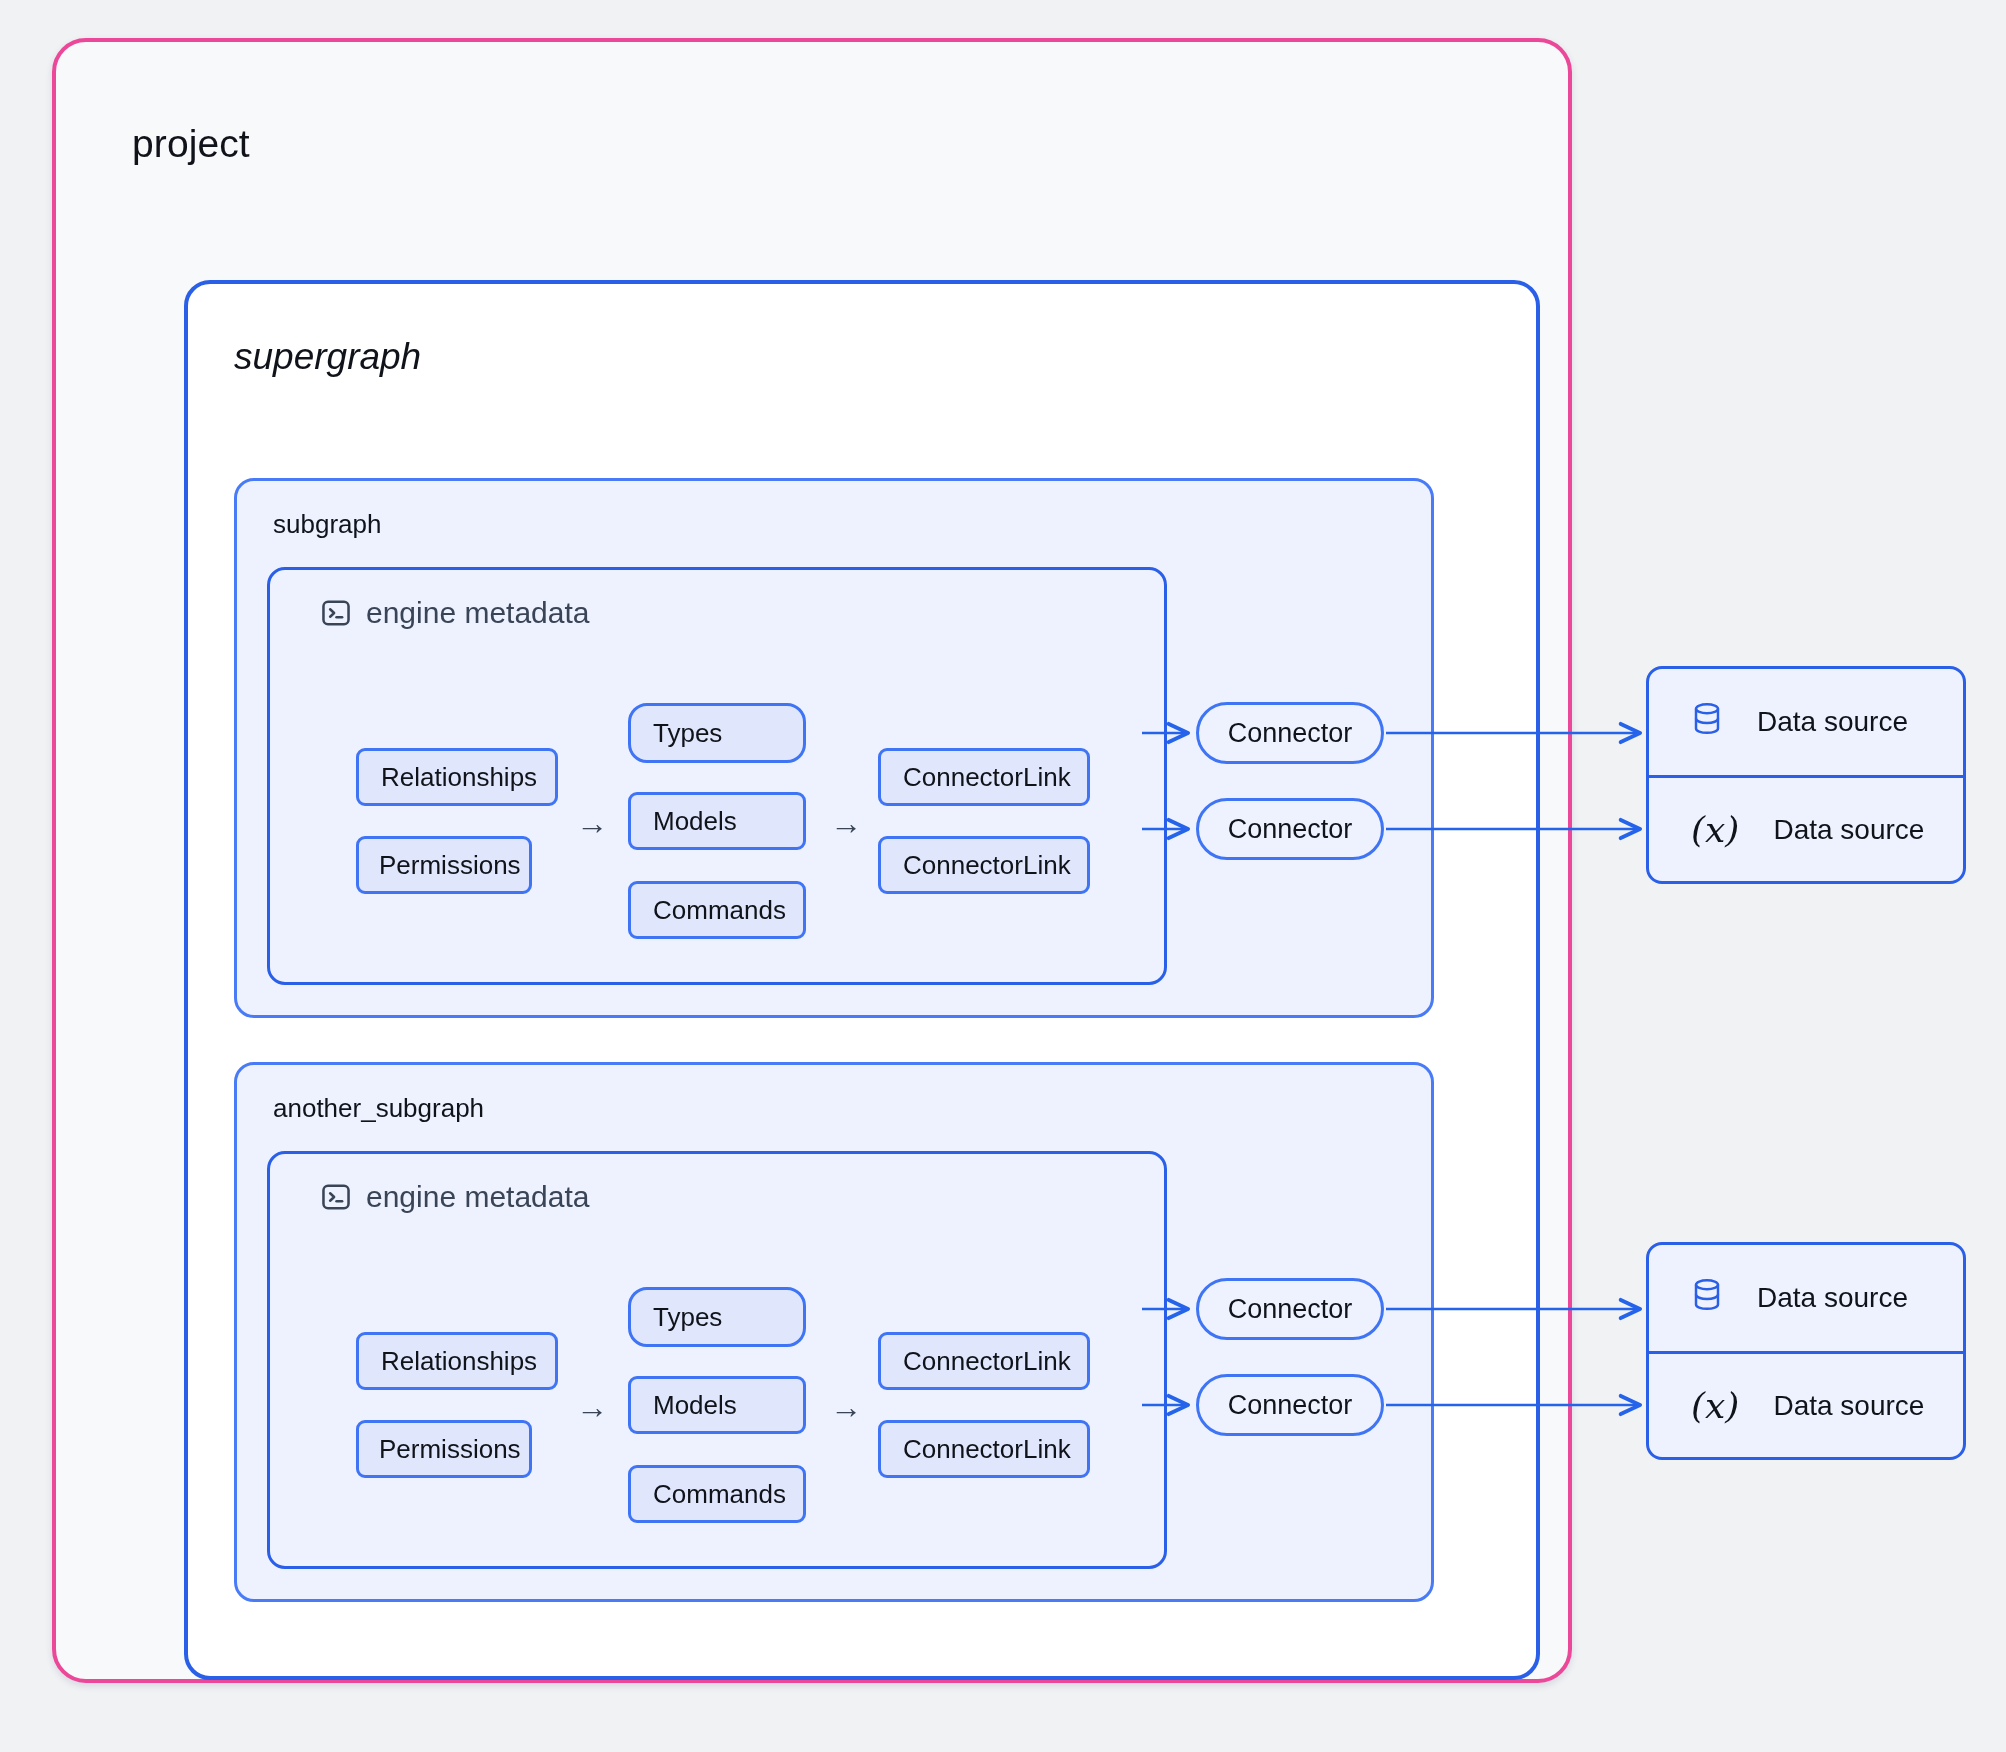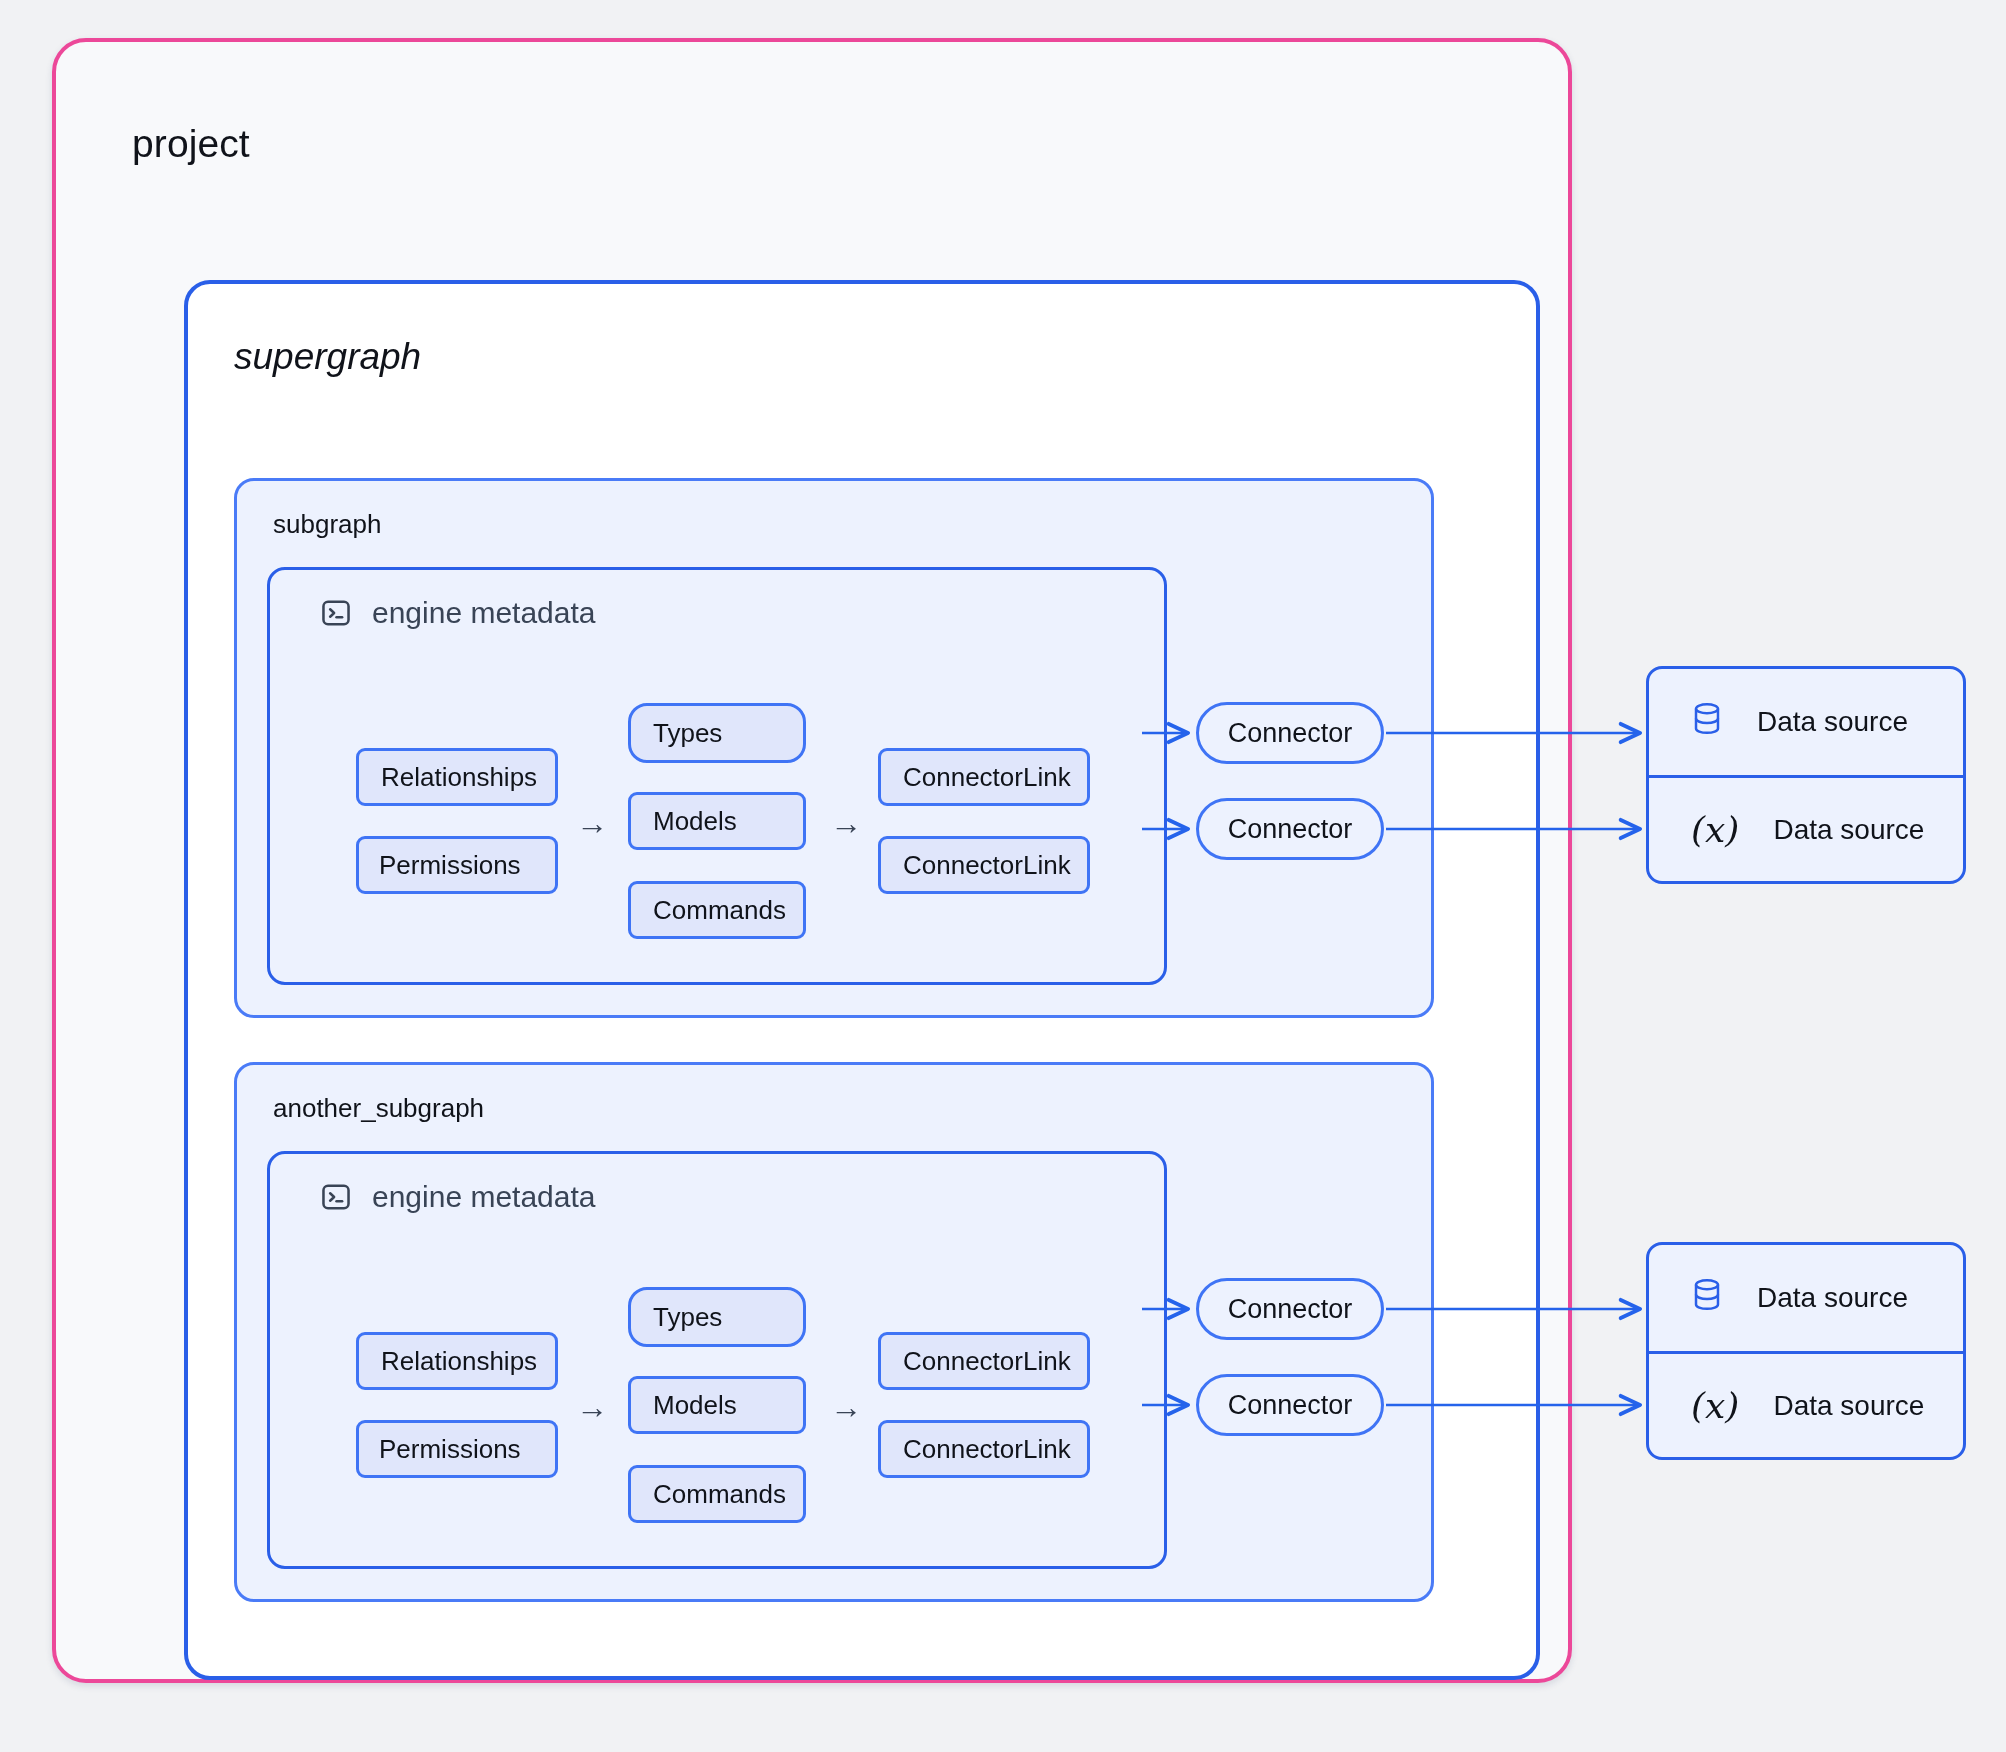--- a/index.html
+++ b/index.html
@@ -80,21 +80,21 @@
     width: 900px; height: 418px;
     background: #edf2fe;
     border: 3px solid #2a5fe8;
     border-radius: 18px;
   }
   .engine-header {
     position: absolute;
     left: 50px; top: 26px;
     display: flex;
     align-items: center;
-    gap: 20px;
+    gap: 14px;
     justify-content: flex-end;
   }
   .engine-header .label {
     font-size: 30px;
     color: #394456;
   }
   .terminal-icon { display: block; }
 
   
   .node {
@@ -104,21 +104,21 @@
     border-radius: 9px;
     display: flex;
     align-items: center;
     font-size: 26px;
     color: #10131a;
     padding-left: 22px;
   }
 
   
   .n-rel  { left: 86px;  top: 178px; width: 202px; height: 58px; }
-  .n-perm { left: 86px;  top: 266px; width: 202px; height: 58px; padding-left: 20px; }
+  .n-perm { left: 86px;  top: 266px; width: 176px; height: 58px; padding-left: 20px; }
   
   .n-types { left: 358px; top: 133px; width: 178px; height: 60px; border-radius: 19px; }
   .n-models{ left: 358px; top: 222px; width: 178px; height: 58px; }
   .n-cmds  { left: 358px; top: 311px; width: 178px; height: 58px; }
   
   .n-link1 { left: 608px; top: 178px; width: 212px; height: 58px; }
   .n-link2 { left: 608px; top: 266px; width: 212px; height: 58px; }
 
   .arrow-glyph {
     position: absolute;

